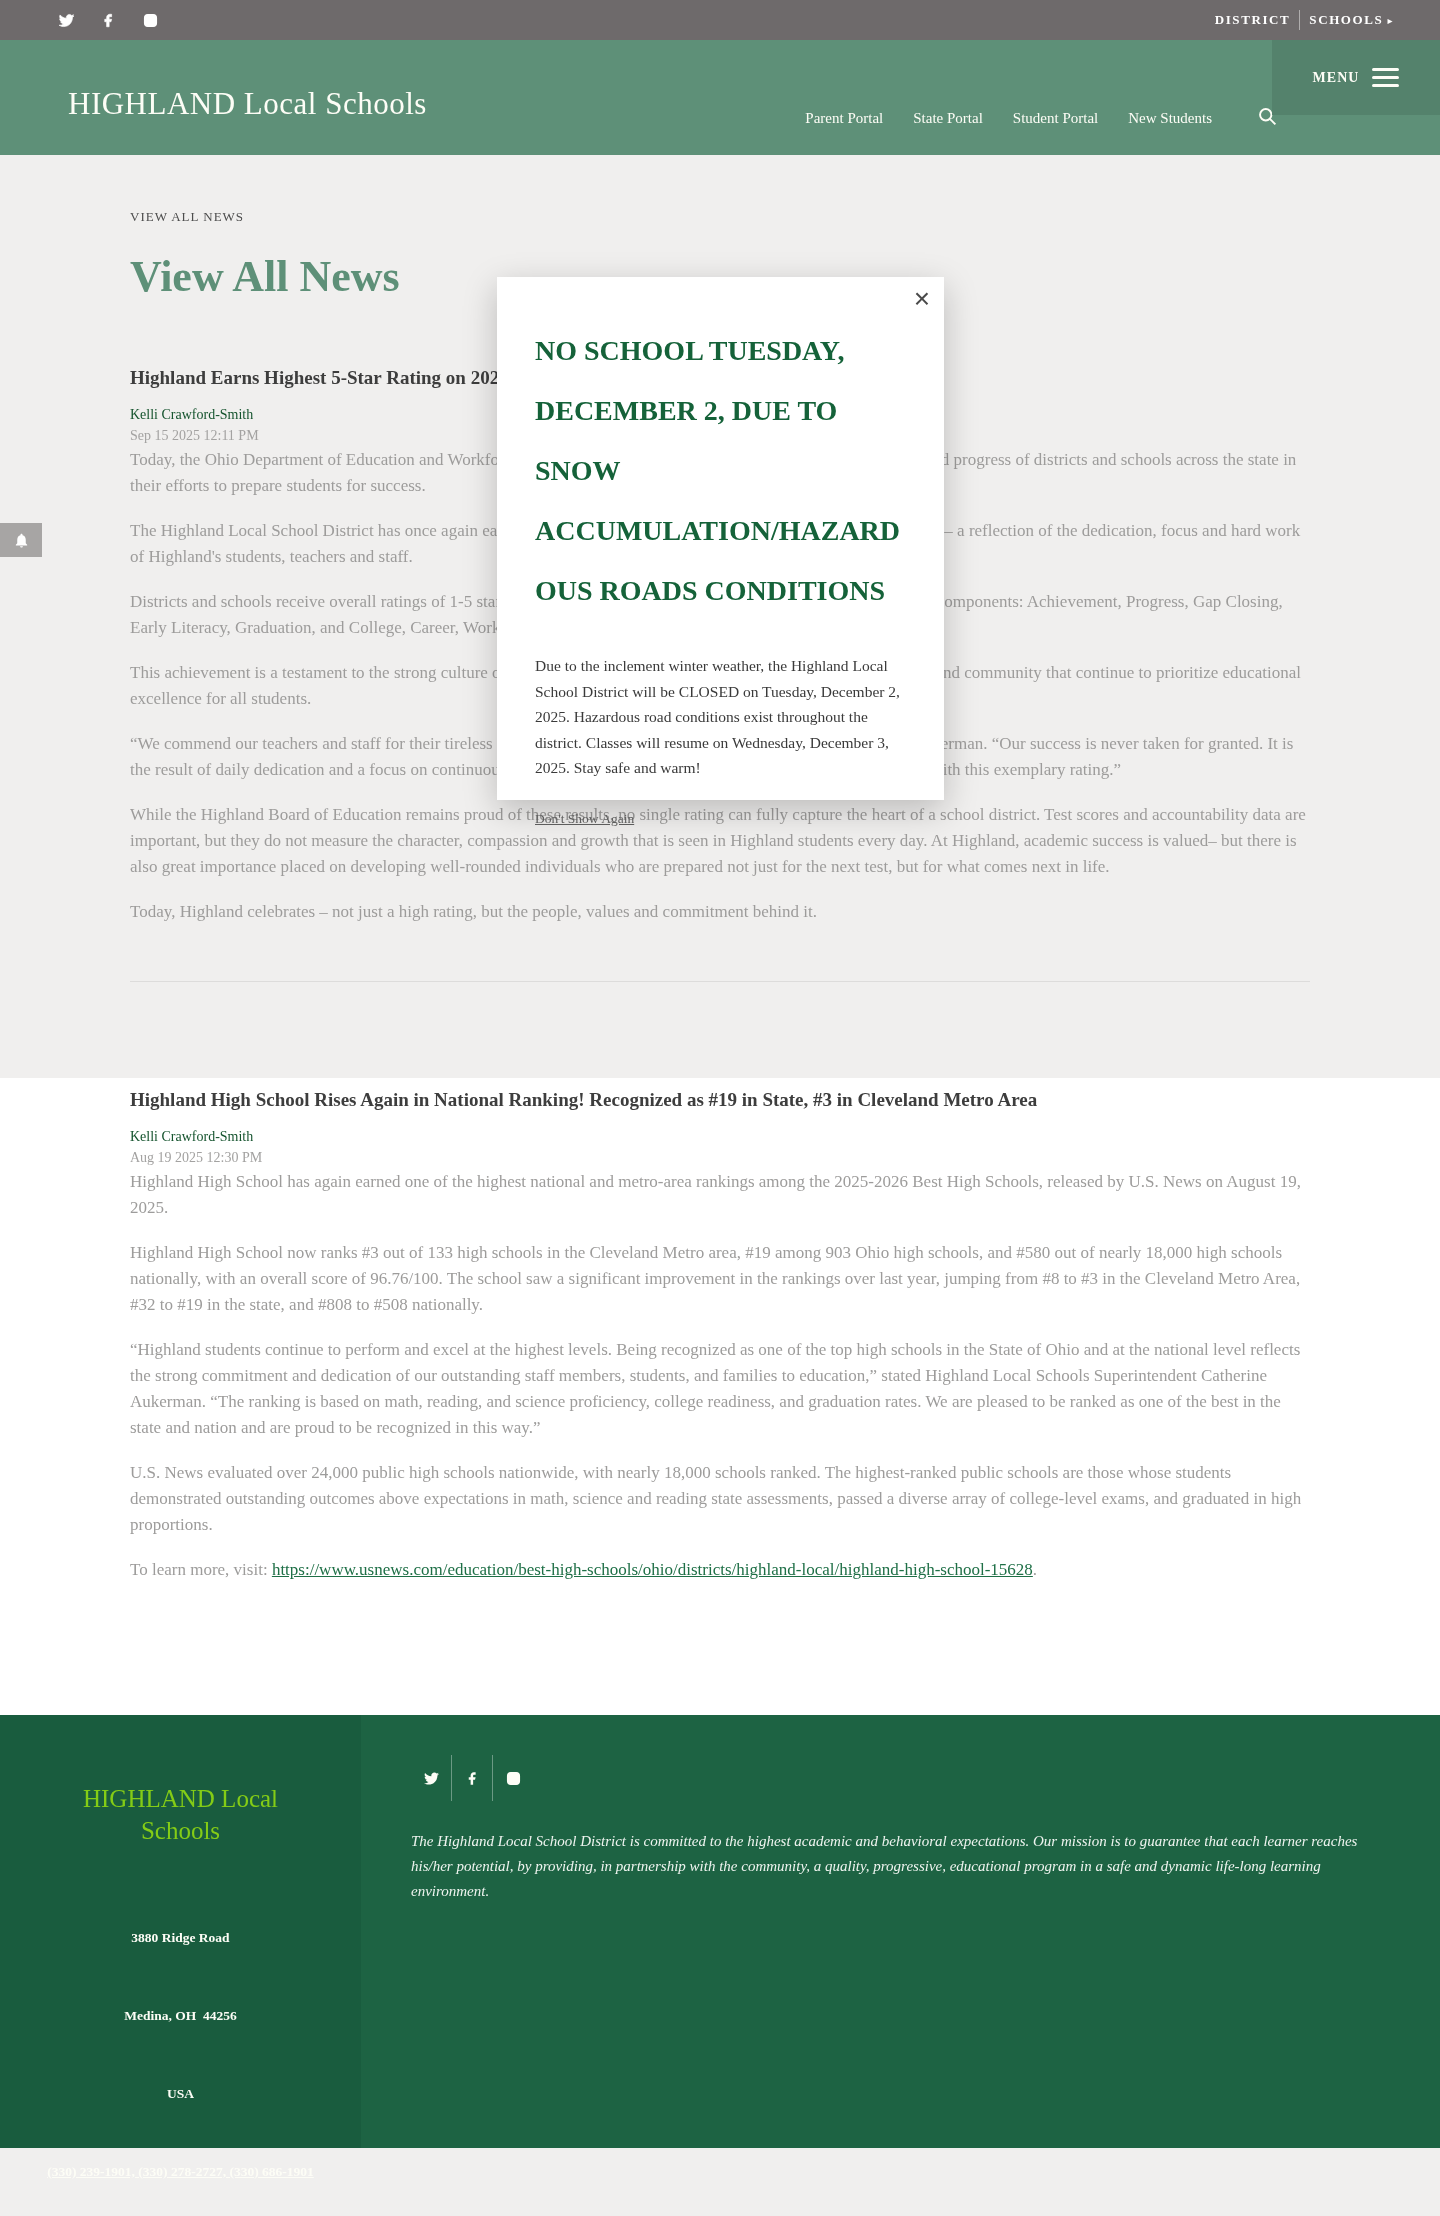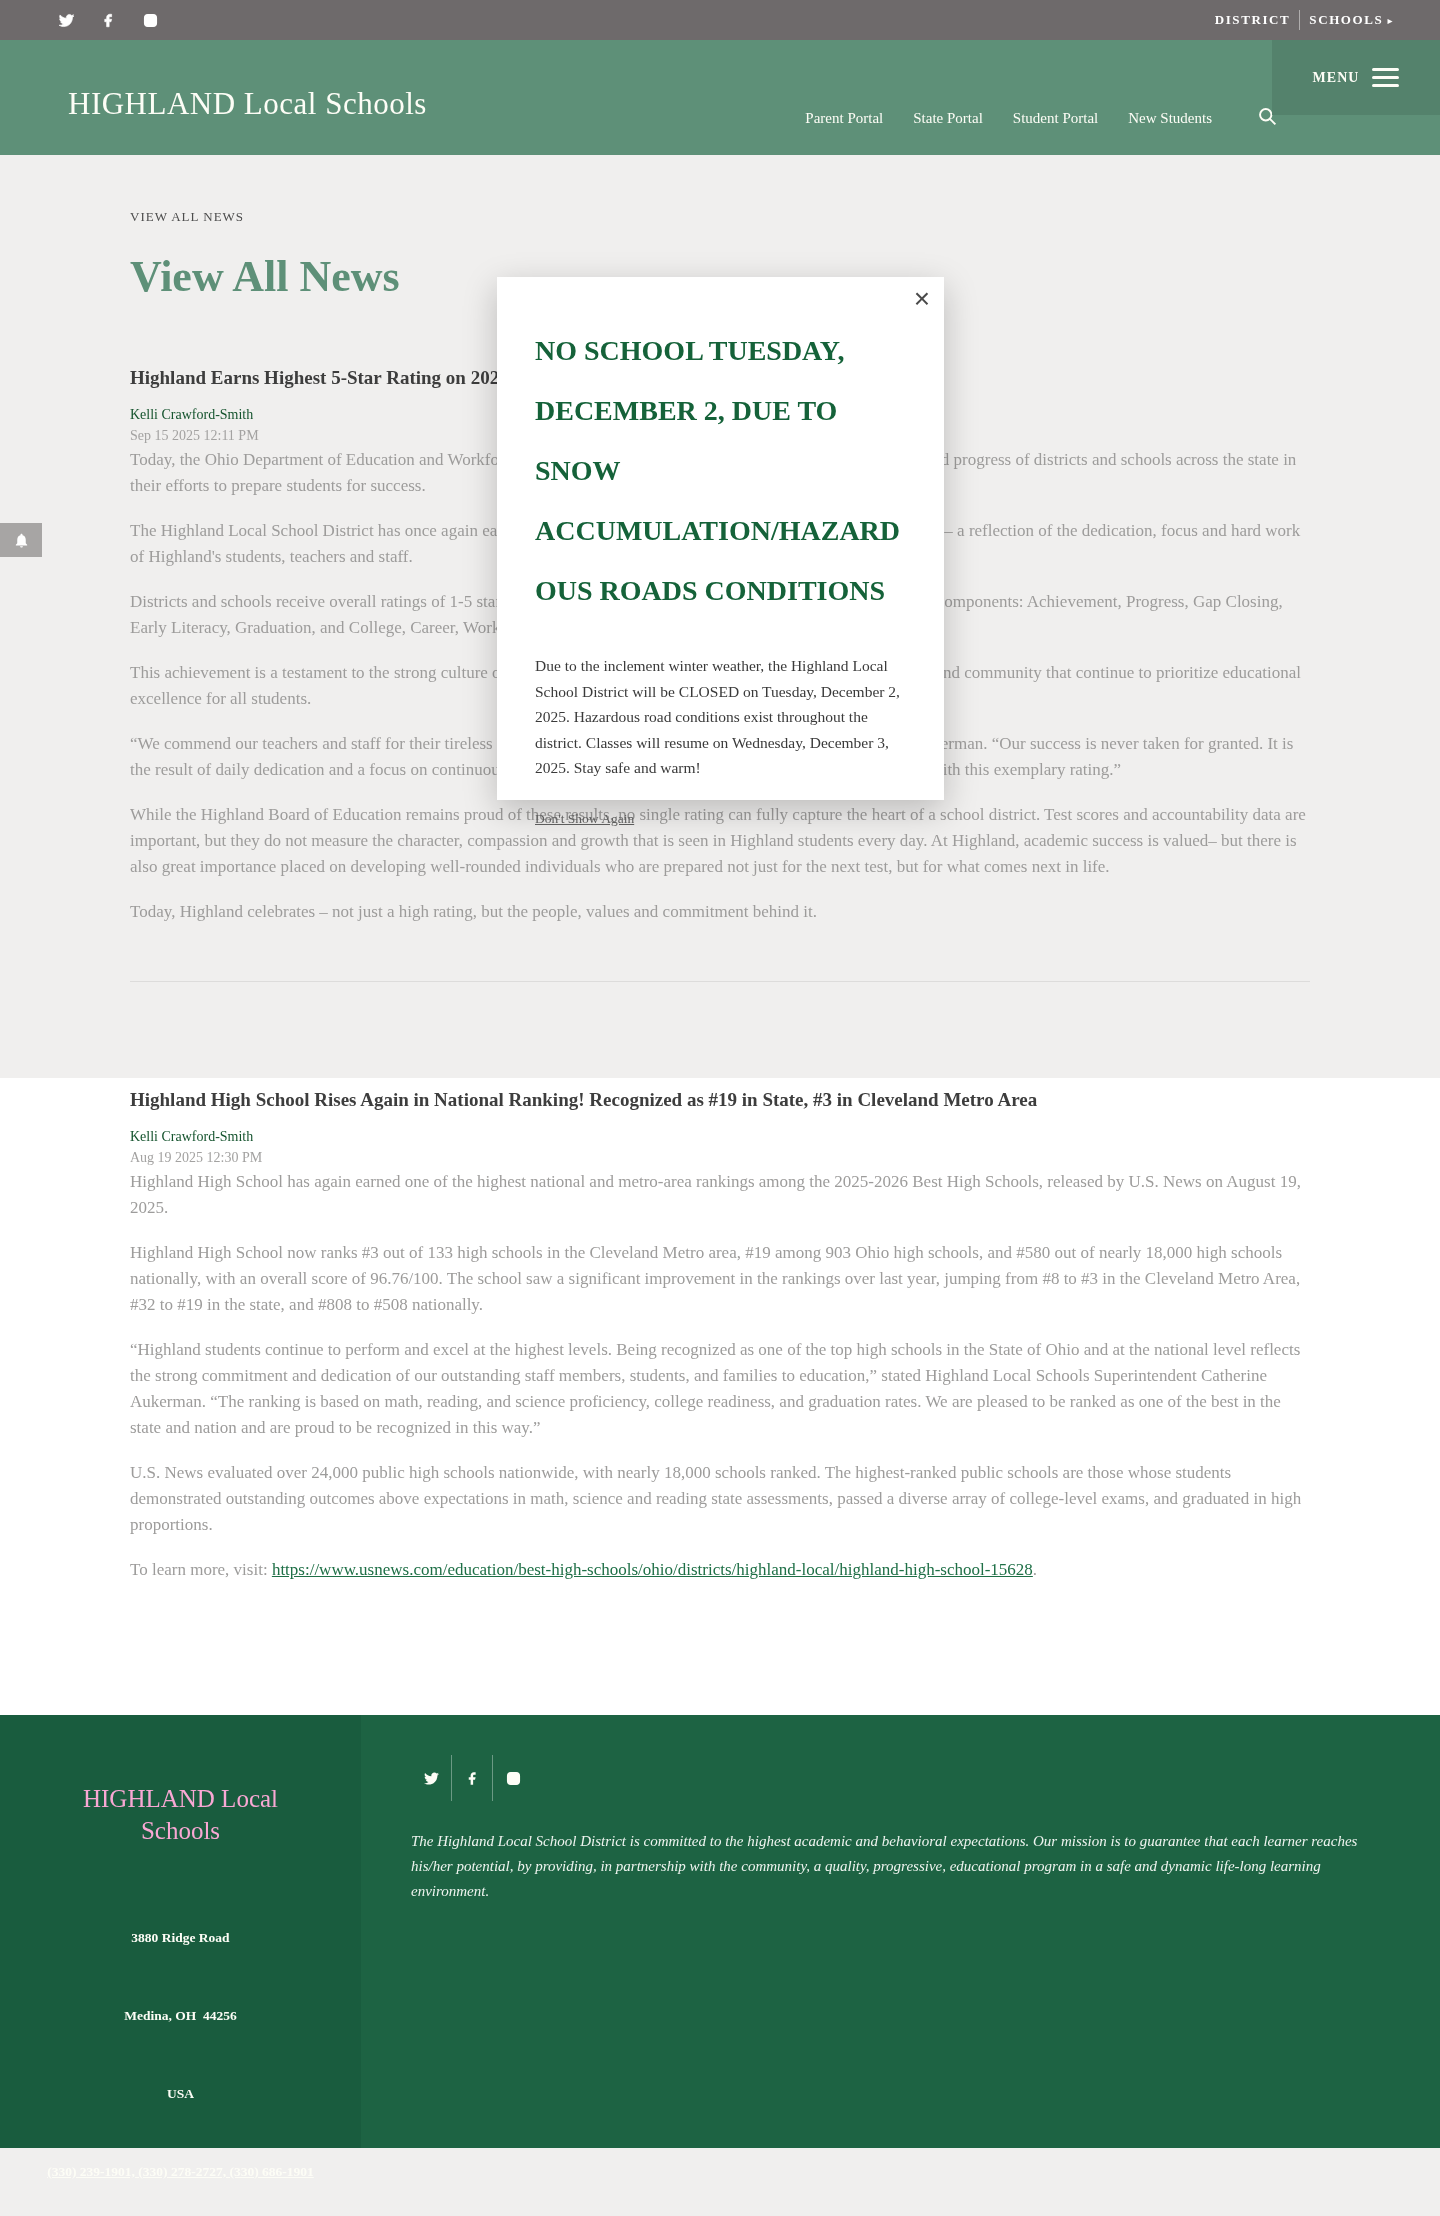--- a/index.html
+++ b/index.html
@@ -59,21 +59,21 @@
                  overflow-wrap:break-word; }
   .modal-body { margin-top:32px; font-size:15.5px; line-height:25.5px; color:#3a3a3a; }
   .modal-dismiss { display:inline-block; margin-top:30px; font-size:13.5px; color:#5d5d5d;
                    text-decoration:underline; cursor:pointer; }
 
   
   .footer { position:relative; height:433px; background:var(--c-footer_green,#1d6343); color:#fdfdf6; }
   .footer-left { position:absolute; left:0; top:0; width:361px; height:100%; background:var(--c-footer_left_green,#195c3e);
                  display:flex; flex-direction:column; align-items:center; padding-top:44px; }
   .footer-logo { width:92px; height:92px; cursor:pointer; }
-  .footer-brand { margin-top:24px; text-align:center; font-size:25px; line-height:32px; color:#f9a8d4; }
+  .footer-brand { margin-top:24px; text-align:center; font-size:25px; line-height:32px; color:#84cc16; }
   .footer-address { margin-top:26px; text-align:center; font-size:13.5px; font-weight:bold; line-height:26px; white-space:pre-wrap; }
   .footer-phones { margin-top:2px; width:276px; text-align:center; font-size:13.5px; font-weight:bold;
                    line-height:21px; color:#fdfdf6; text-decoration:underline; cursor:pointer; }
   .footer-right { margin-left:361px; padding:40px 56px 0 50px; }
   .social-row { display:flex; }
   .social-cell { width:41px; height:46px; display:flex; align-items:center; justify-content:center;
                  border-right:1px solid rgba(255,255,255,.35); cursor:pointer; }
   .social-cell:last-child { border-right:none; }
   .social-cell svg { width:15px; height:15px; fill:#fdfdf6; }
   .mission { margin-top:28px; font-size:15px; font-style:italic; line-height:25px; color:#eef4ef; }

